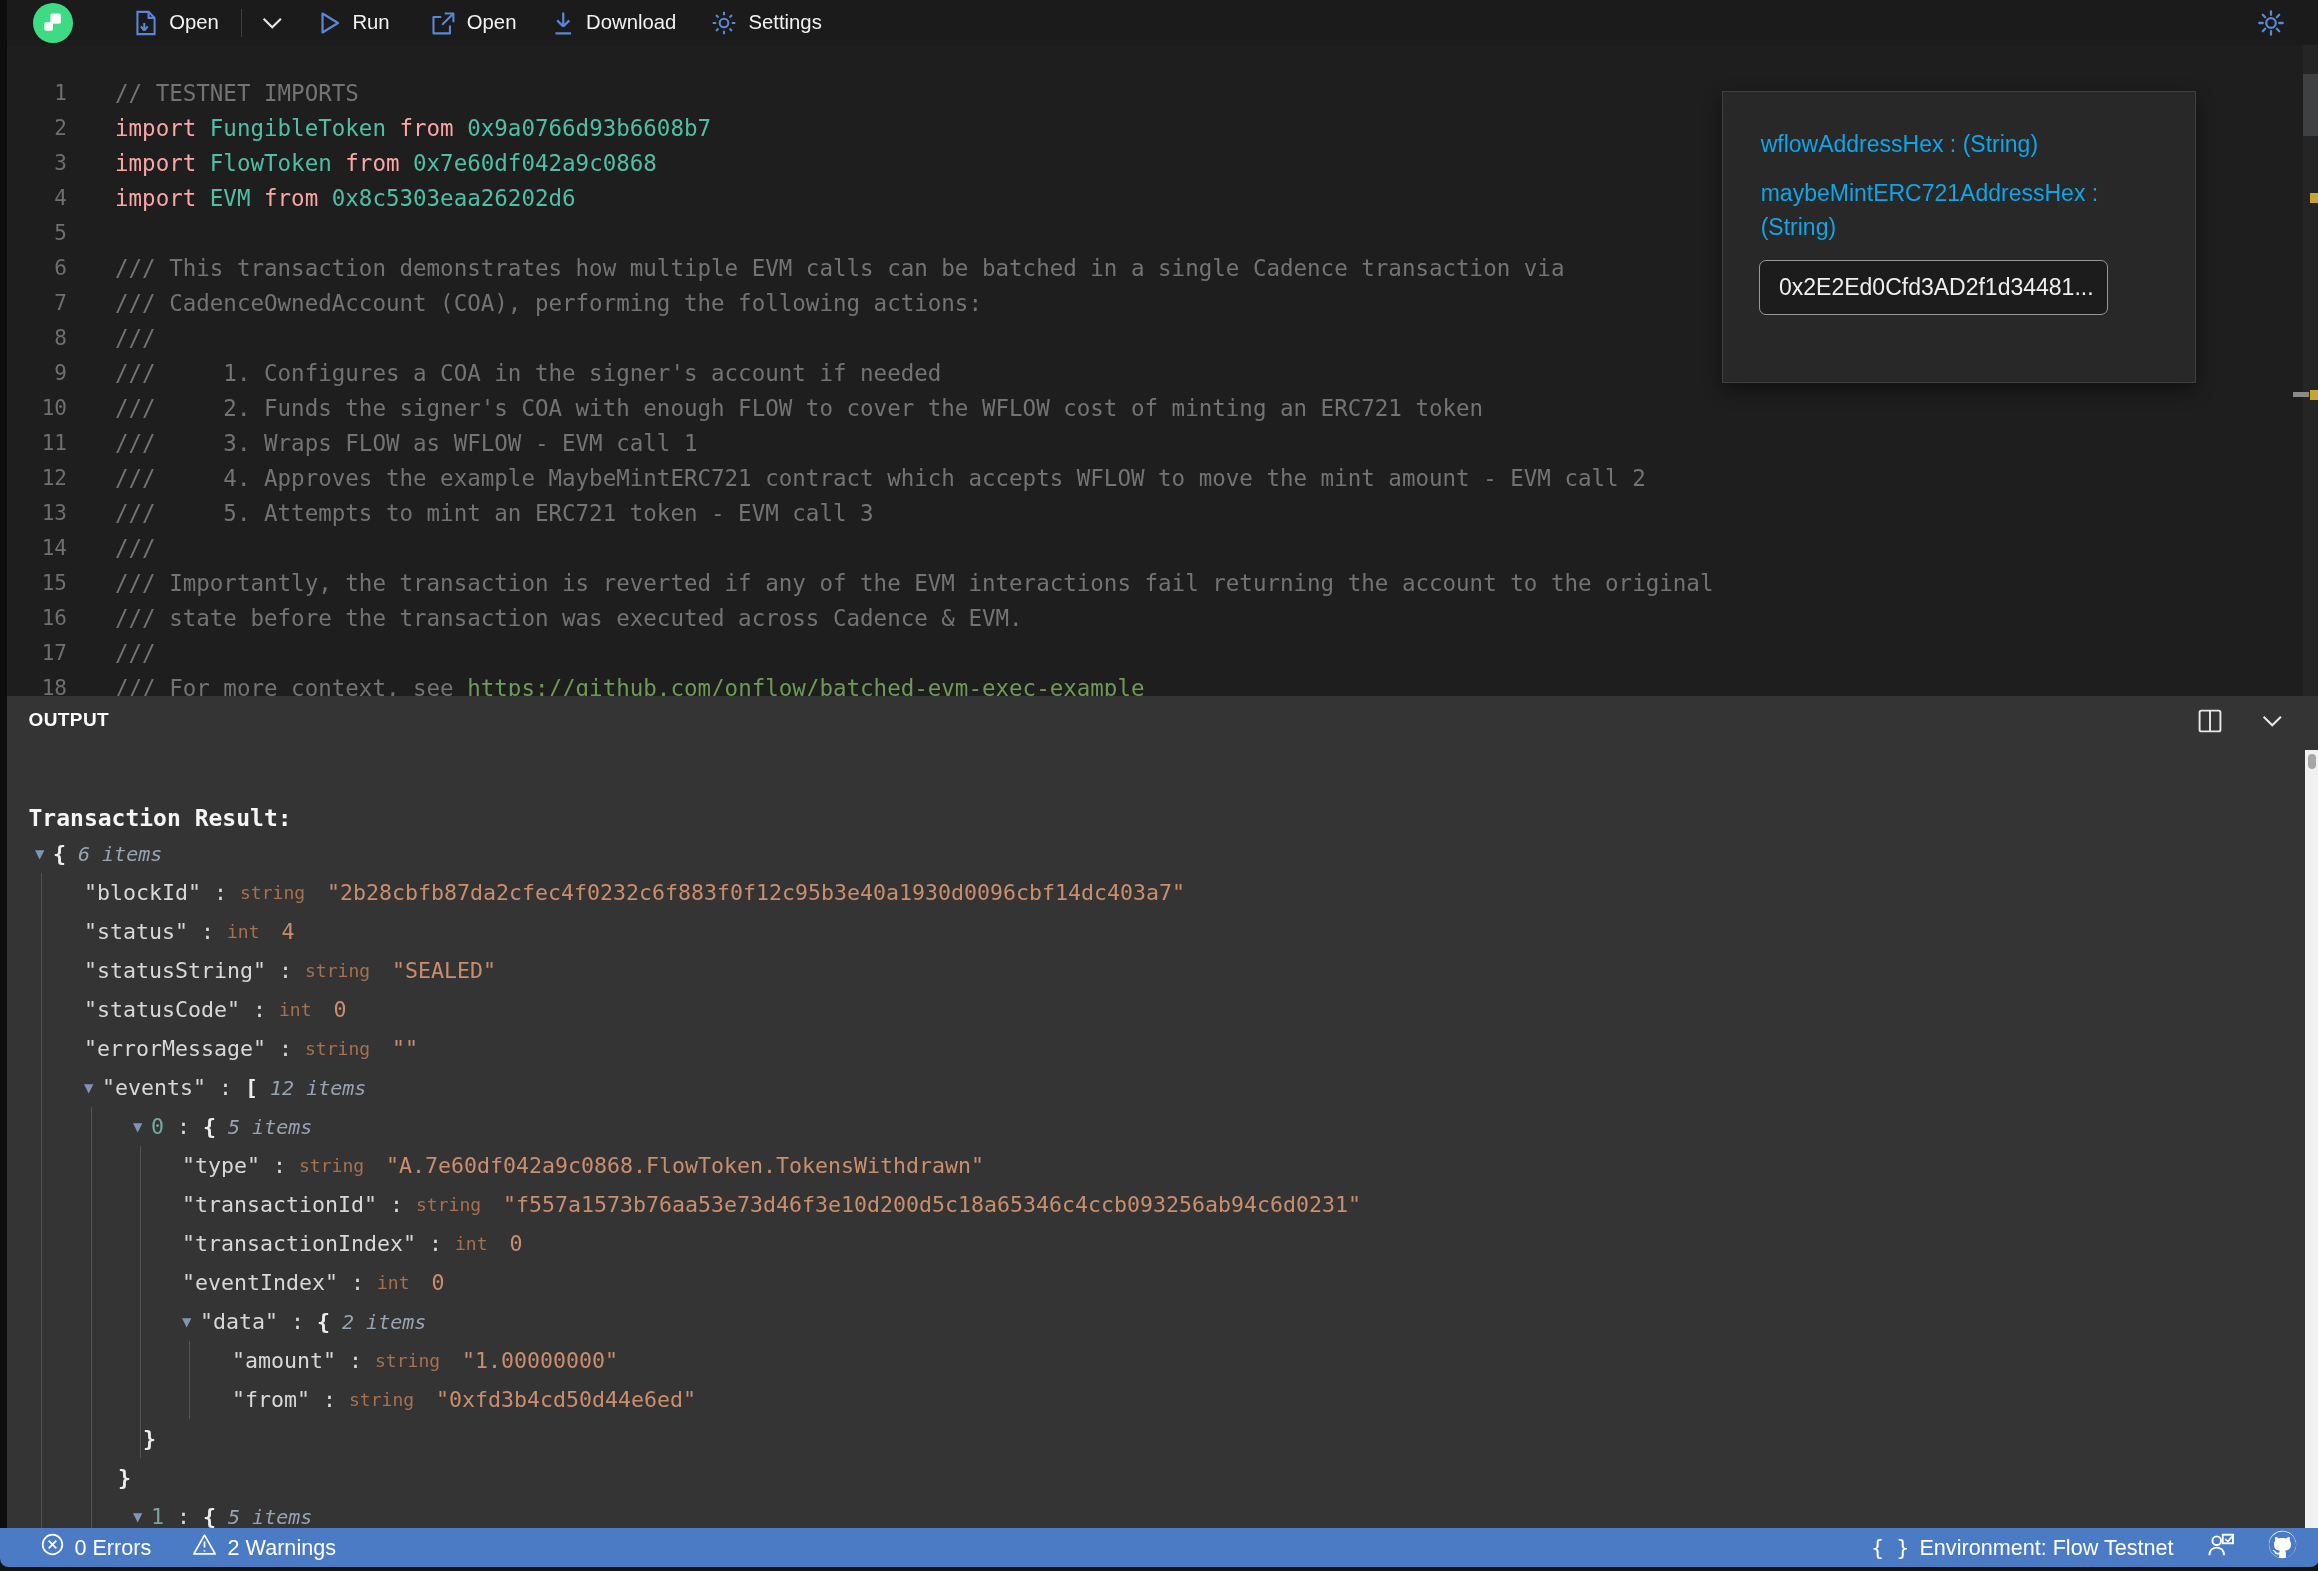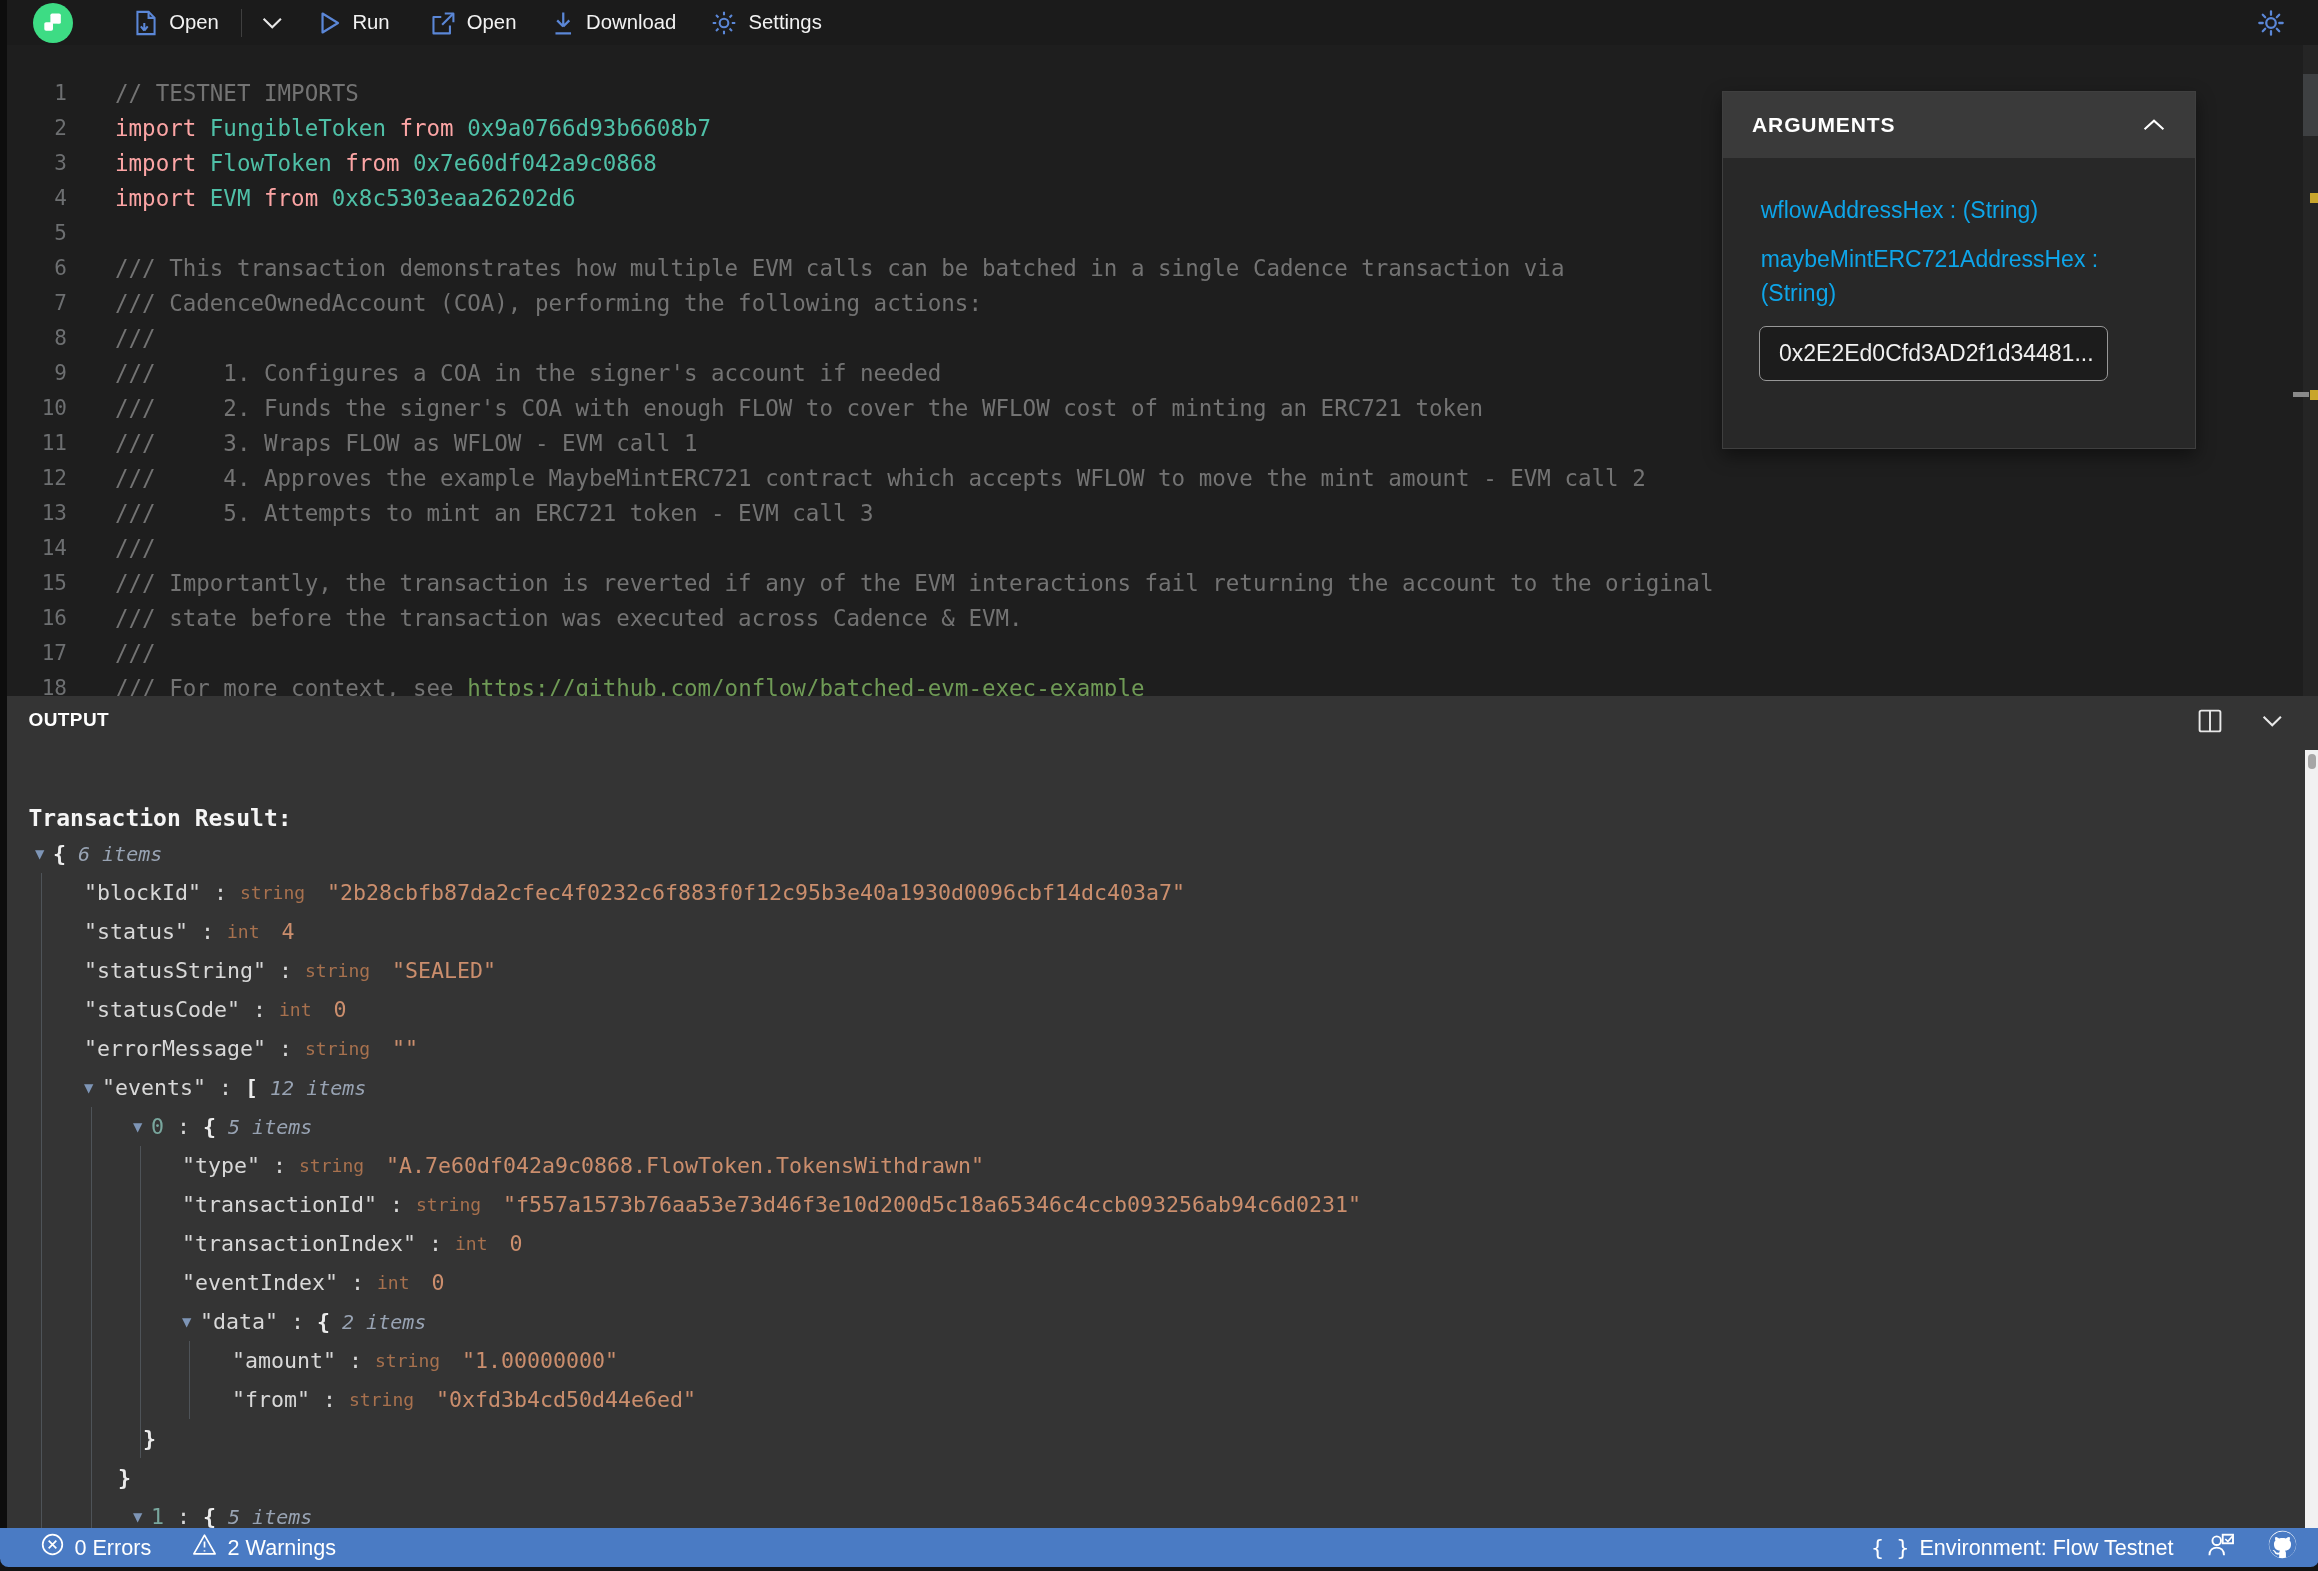--- a/index.html
+++ b/index.html
@@ -160,28 +160,20 @@
   <div class="code-rows"><div class="code-row"><span class="ln">1</span><span class="lc"><span class="tok-comment">// TESTNET IMPORTS</span></span></div><div class="code-row"><span class="ln">2</span><span class="lc"><span class="tok-kw">import </span><span class="tok-type">FungibleToken </span><span class="tok-kw">from </span><span class="tok-type">0x9a0766d93b6608b7</span></span></div><div class="code-row"><span class="ln">3</span><span class="lc"><span class="tok-kw">import </span><span class="tok-type">FlowToken </span><span class="tok-kw">from </span><span class="tok-type">0x7e60df042a9c0868</span></span></div><div class="code-row"><span class="ln">4</span><span class="lc"><span class="tok-kw">import </span><span class="tok-type">EVM </span><span class="tok-kw">from </span><span class="tok-type">0x8c5303eaa26202d6</span></span></div><div class="code-row"><span class="ln">5</span><span class="lc"></span></div><div class="code-row"><span class="ln">6</span><span class="lc"><span class="tok-comment">/// This transaction demonstrates how multiple EVM calls can be batched in a single Cadence transaction via</span></span></div><div class="code-row"><span class="ln">7</span><span class="lc"><span class="tok-comment">/// CadenceOwnedAccount (COA), performing the following actions:</span></span></div><div class="code-row"><span class="ln">8</span><span class="lc"><span class="tok-comment">///</span></span></div><div class="code-row"><span class="ln">9</span><span class="lc"><span class="tok-comment">///     1. Configures a COA in the signer's account if needed</span></span></div><div class="code-row"><span class="ln">10</span><span class="lc"><span class="tok-comment">///     2. Funds the signer's COA with enough FLOW to cover the WFLOW cost of minting an ERC721 token</span></span></div><div class="code-row"><span class="ln">11</span><span class="lc"><span class="tok-comment">///     3. Wraps FLOW as WFLOW - EVM call 1</span></span></div><div class="code-row"><span class="ln">12</span><span class="lc"><span class="tok-comment">///     4. Approves the example MaybeMintERC721 contract which accepts WFLOW to move the mint amount - EVM call 2</span></span></div><div class="code-row"><span class="ln">13</span><span class="lc"><span class="tok-comment">///     5. Attempts to mint an ERC721 token - EVM call 3</span></span></div><div class="code-row"><span class="ln">14</span><span class="lc"><span class="tok-comment">///</span></span></div><div class="code-row"><span class="ln">15</span><span class="lc"><span class="tok-comment">/// Importantly, the transaction is reverted if any of the EVM interactions fail returning the account to the original</span></span></div><div class="code-row"><span class="ln">16</span><span class="lc"><span class="tok-comment">/// state before the transaction was executed across Cadence &amp; EVM.</span></span></div><div class="code-row"><span class="ln">17</span><span class="lc"><span class="tok-comment">///</span></span></div><div class="code-row"><span class="ln">18</span><span class="lc"><span class="tok-comment">/// For more context, see </span><span class="tok-link">https://github.com/onflow/batched-evm-exec-example</span></span></div></div>
   <div class="ruler">
     <div class="ruler-thumb"></div>
     <div class="warn-mark" style="top:148px;"></div>
     <div class="warn-mark" style="top:345px;"></div>
     <div class="cursor-mark" style="top:347px;"></div>
   </div>
 </div>
 
 <div class="args-panel">
-  <div class="args-header">
-    <span>ARGUMENTS</span>
-    <span class="chev">
-      <svg width="24" height="14" viewBox="0 0 28 16" fill="none" stroke="#ffffff" stroke-width="2.4">
-        <path d="M3 13 l11 -10 l11 10"></path>
-      </svg>
-    </span>
-  </div>
   <div class="args-body">
       <div class="arg-label">wflowAddressHex : (String)</div>
       <div class="arg-label">maybeMintERC721AddressHex : (String)</div>
       <div class="arg-input">0x2E2Ed0Cfd3AD2f1d34481...</div>
     </div>
 </div>
 
 <div class="output">
   <div class="output-header">OUTPUT</div>
   <div class="out-icons">

